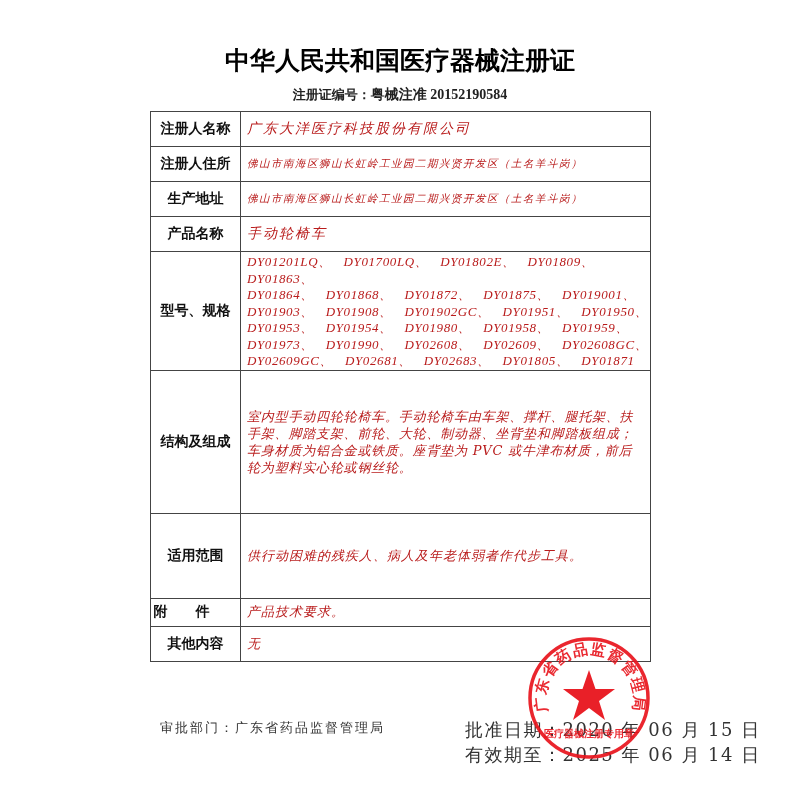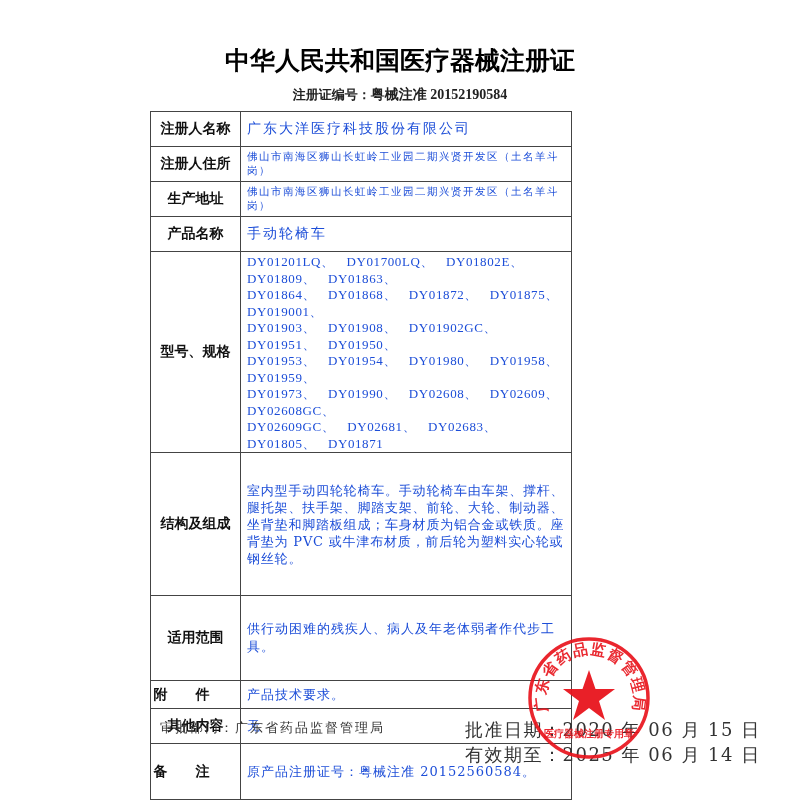--- a/index.html
+++ b/index.html
@@ -1,23 +1,23 @@
 <!DOCTYPE html>
 <html><head>
 <meta charset="utf-8">
 <style>
   html, body { margin:0; padding:0; background:#ffffff; }
   body { width:800px; height:800px; position:relative; overflow:hidden; color:#111; font-family:"DejaVu Serif", "Liberation Serif", serif; }
   .title { position:absolute; top:44px; left:0; width:800px; text-align:center; font-family:"DejaVu Sans", sans-serif; font-weight:bold; font-size:25px; letter-spacing:0px; color:#000; }
   .cert-no { position:absolute; top:86px; left:0; width:800px; text-align:center; font-size:13px; font-weight:bold; color:#222; }
   .cert-no .num { font-family:"Liberation Serif", serif; font-size:14px; }
-  table.reg { position:absolute; top:111px; left:150px; width:422px; border-collapse:collapse; table-layout:fixed; }
+  table.reg { position:absolute; top:111px; left:150px; width:501px; border-collapse:collapse; table-layout:fixed; }
   table.reg td { border:1.5px solid #444; padding:0; vertical-align:middle; }
   td.label { width:89px; text-align:center; font-weight:bold; font-size:14px; font-family:"DejaVu Sans", sans-serif; color:#111; }
-  td.value { padding-left:6px !important; font-size:13px; color:#1d4ed8; letter-spacing:1px; }
+  td.value { padding-left:6px !important; font-size:13px; color:#b91c1c; letter-spacing:1px;font-style:italic; }
   td.value.small { font-size:10.5px; letter-spacing:1.5px; }
   td.value.models { font-family:"Liberation Serif", serif; font-size:13px; line-height:16.5px; letter-spacing:0.6px; padding-top:2px !important; word-spacing:8px;margin-left:48px; }
   td.value.para { font-size:13px; line-height:17px; letter-spacing:0.8px; padding-right:4px !important; }
   .spaced { letter-spacing:28px; }
   .footer-left { position:absolute; top:719px; left:160px; font-size:13px; letter-spacing:2px; color:#333; }
   .footer-right { position:absolute; left:465px; font-size:18px; letter-spacing:1.5px; color:#333; }
   .footer-right.r1 { top:718px; } .footer-right.r2 { top:743px; }
   .stamp { position:absolute; left:527px; top:636px; width:124px; height:124px; pointer-events:none; }
 </style>
 </head>
@@ -66,24 +66,20 @@
     <td class="value">供行动困难的残疾人、病人及年老体弱者作代步工具。</td>
   </tr>
   <tr style="height:28px">
     <td class="label"><span class="spaced">附件</span></td>
     <td class="value">产品技术要求。</td>
   </tr>
   <tr style="height:35px">
     <td class="label">其他内容</td>
     <td class="value">无</td>
   </tr>
-  <tr style="height:56px">
-    <td class="label"><span class="spaced">备注</span></td>
-    <td class="value">原产品注册证号：粤械注准 20152560584。</td>
-  </tr>
 </tbody>
   </table>
 
 <div class="footer-left">审批部门：广东省药品监督管理局</div>
 <div class="footer-right r1">批准日期：2020 年 06 月 15 日</div>
 <div class="footer-right r2">有效期至：2025 年 06 月 14 日</div>
 
 <svg class="stamp" viewBox="0 0 124 124">
   <defs>
     <path id="arc" d="M 22 78 A 44 44 0 1 1 104 78"></path>

